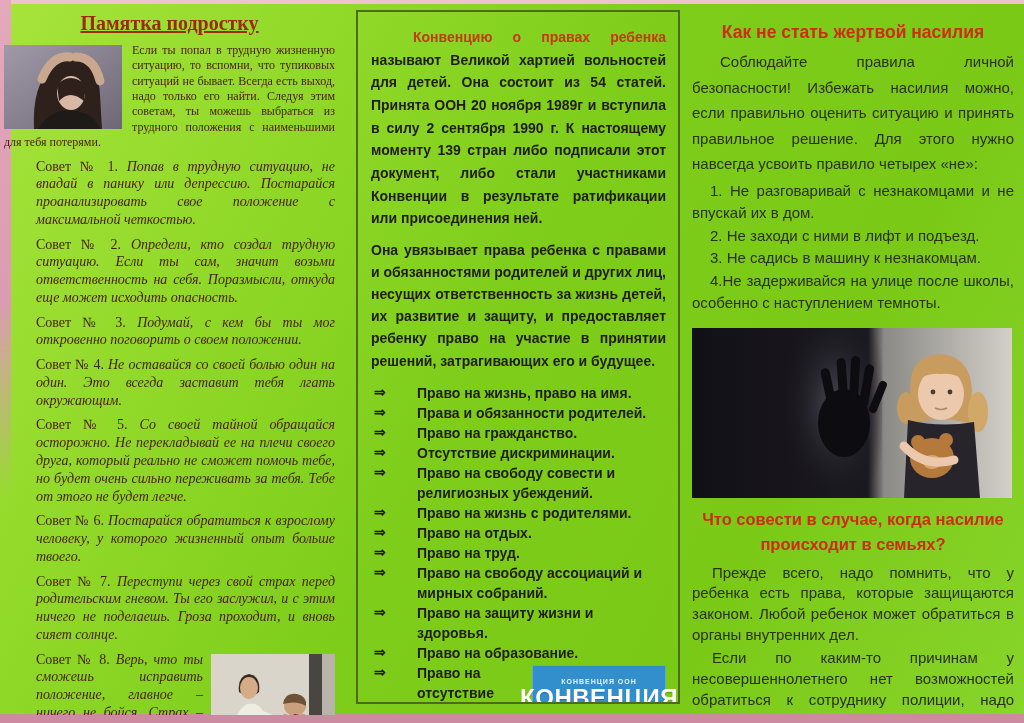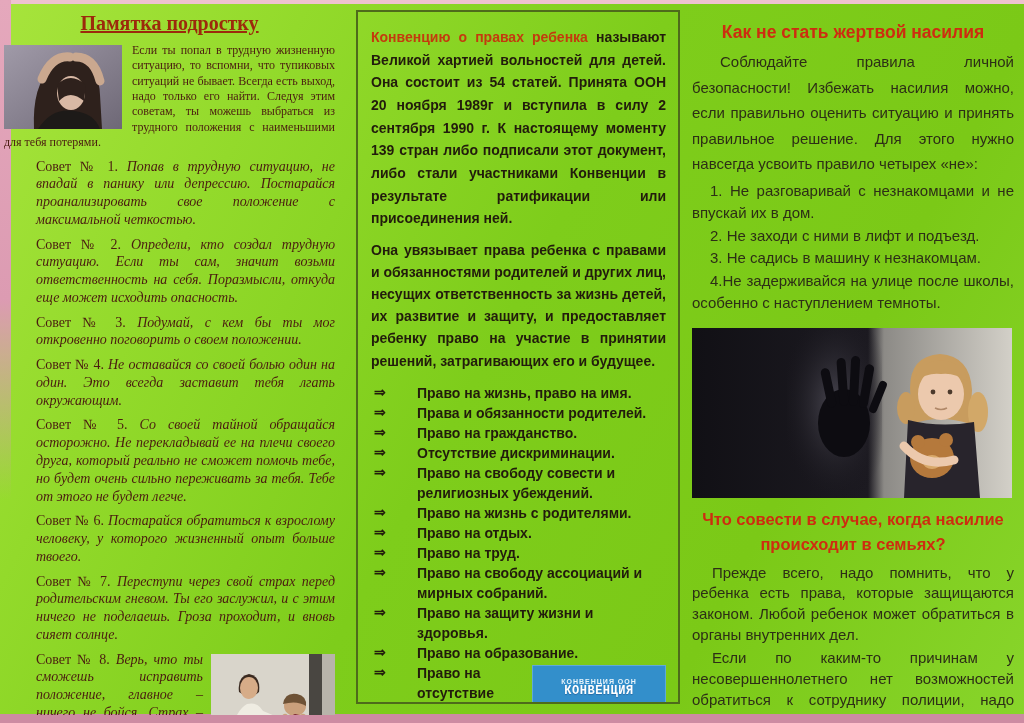--- a/index.html
+++ b/index.html
@@ -26,31 +26,31 @@
   .tips{margin-top:4px;}
   .tip{margin-top:7px;font-size:14px;line-height:1.27;text-align:justify;margin-left:32px;}
   .tip-label{font-style:normal;}
   .tip-text{font-style:italic;}
   .photo-teens{float:right;width:124px;height:136px;margin:3px 0 2px 8px;}
 
   
   .col-mid{position:absolute;left:356px;top:10px;width:324px;height:694px;box-sizing:border-box;
     border:2px solid #4e6b1b;padding:14px 12px 8px 13px;overflow:hidden;color:#221c0c;}
   .mid-lead{font-size:14px;line-height:1.62;font-weight:600;text-align:justify;margin:0;}
-  .mid-highlight{color:#c43a0e;font-weight:bold;}
+  .mid-highlight{color:#c43a0e;font-weight:bold;margin-left:42px;}
   .mid-para{font-size:14px;line-height:1.58;font-weight:600;text-align:justify;margin:9px 0 0 0;}
   .rights{margin-top:11px;}
   .right-li{position:relative;padding-left:46px;font-size:14px;font-weight:bold;line-height:1.43;}
   .right-li .arr{position:absolute;left:3px;top:-1px;font-weight:bold;}
   .book-float{float:right;width:134px;height:198px;margin:2px 0 4px 9px;
     background:#338fcb;border:1px solid #5fa9d8;box-sizing:border-box;
     display:flex;flex-direction:column;align-items:center;color:#fff;}
   .book-top{font-size:7px;font-weight:bold;letter-spacing:1px;margin-top:12px;color:#e8f4fb;}
-  .book-line{font-size:12px;font-weight:bold;line-height:1.12;letter-spacing:0.5px;
-    text-shadow:0 1px 1px rgba(0,0,50,.25);font-family:Liberation Mono, monospace;}
+  .book-line{font-size:24px;font-weight:bold;line-height:1.12;letter-spacing:0.5px;
+    text-shadow:0 1px 1px rgba(0,0,50,.25);}
   .book-line:first-of-type{margin-top:4px;}
 
   
   .col-right{position:absolute;left:692px;top:14px;width:322px;height:702px;overflow:hidden;color:#2d2f16;}
   .r-title{font-size:17.5px;font-weight:bold;color:#ce2c10;text-align:center;margin:8px 0 6px 0;}
   .r-para1{font-size:15px;line-height:1.7;text-align:justify;text-indent:28px;margin:0;}
   .rules{margin-top:3px;}
   .rule{font-size:15px;line-height:1.5;text-align:justify;text-indent:18px;margin:0;}
   .photo-girl{width:320px;height:170px;margin-top:13px;display:block;}
   .r-title2{font-size:16.5px;font-weight:bold;color:#ce2c10;text-align:center;line-height:1.55;margin:9px 0 5px 0;}

